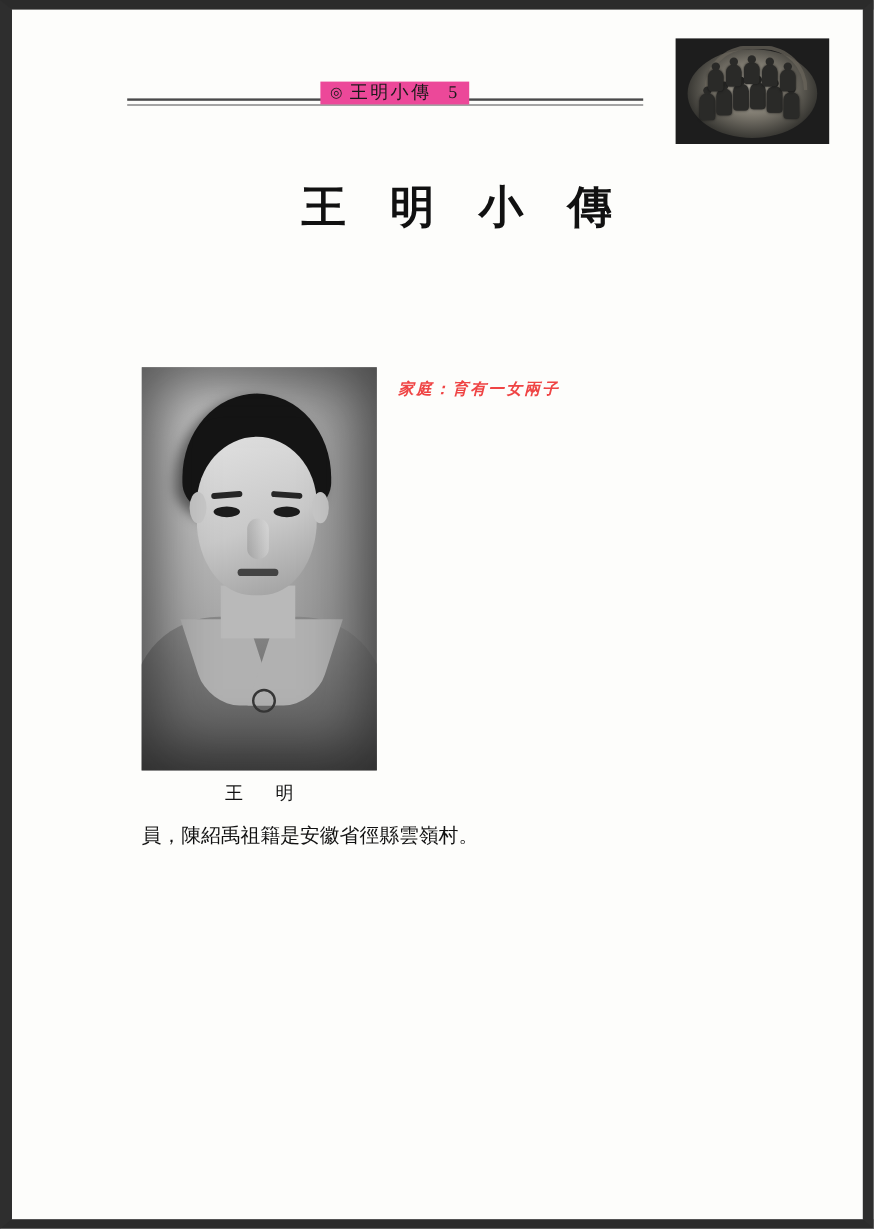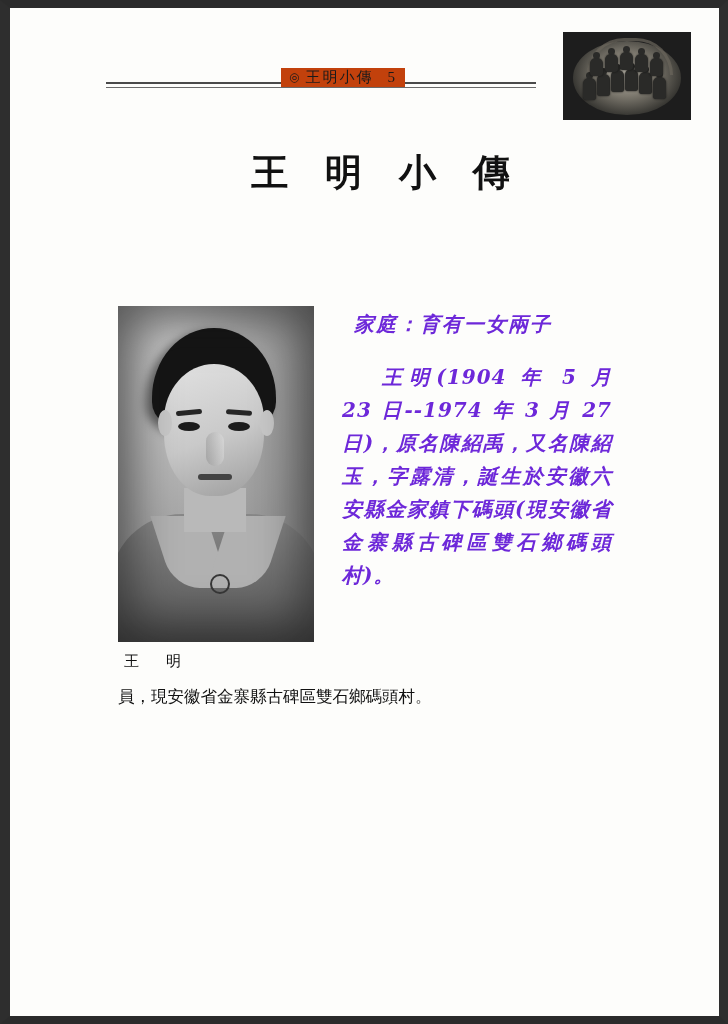--- a/index.html
+++ b/index.html
@@ -54,23 +54,23 @@
     left: 0;
     top: 22px;
     width: 430px;
     border-top: 2px solid #4a4a4a;
     border-bottom: 1px solid #6a6a6a;
     height: 6px;
     box-sizing: border-box;
   }
   .header-label {
     position: absolute;
-    left: 175px;
+    left: 161px;
     top: 8px;
-    background: #c2410c;
+    background: #ec4899;
     padding: 0 8px;
     font-family: "DejaVu Serif", serif;
     font-size: 15px;
     color: #1a1a1a;
     letter-spacing: 2px;
     white-space: nowrap;
   }
   .header-diamond {
     font-size: 12px;
     vertical-align: 1px;
@@ -283,38 +283,38 @@
     border: 2px solid #3b372f;
     border-radius: 50%;
   }
   .photo .vignette {
     position: absolute;
     inset: 0;
     box-shadow: inset 0 0 46px 12px rgba(20,18,14,.55);
   }
   .photo-caption {
     margin-top: 10px;
-    text-align: left;
+    text-align: center;
     font-family: "DejaVu Serif", serif;
     font-size: 15px;
     letter-spacing: 6px;
     color: #111;
     text-indent: 6px;
   }
 
   
   .right-col {
     position: absolute;
-    left: 332px;
+    left: 314px;
     top: 300px;
     width: 270px;
     font-family: "DejaVu Serif", serif;
-    font-size: 20px;
+    font-size: 13px;
     line-height: 33px;
-    color: #6d28d9;
+    color: #ef4444;
     text-align: justify;
   }
   .kaishu {
     font-family: "DejaVu Serif", serif;
     font-style: italic;
     font-weight: bold;
     letter-spacing: 1px;
   }
   .right-col p {
     margin: 0 0 6px 0;
@@ -397,22 +397,21 @@
         <div class="nose"></div>
         <div class="mouth"></div>
         <div class="button"></div>
         <div class="vignette"></div>
       </div>
       <div class="photo-caption">王　明</div>
     </div>
 
     <div class="right-col">
       <p class="family-line kaishu">家庭：育有一女兩子</p>
-      <p class="kaishu">王明(1904 年 5 月 23 日--1974 年 3 月 27 日)，原名陳紹禹，又名陳紹玉，字露清，誕生於安徽六安縣金家鎮下碼頭(現安徽省金寨縣古碑區雙石鄉碼頭村)。</p>
     </div>
 
     <div class="body-col">
-      <p>員，現安徽省金寨縣古碑區雙石鄉碼頭村。</p>
+      <p>員，陳紹禹祖籍是安徽省徑縣雲嶺村。</p>
     </div>
 
   </div>
   <div class="scan-frame"></div>
 </div>
 
 </body></html>

